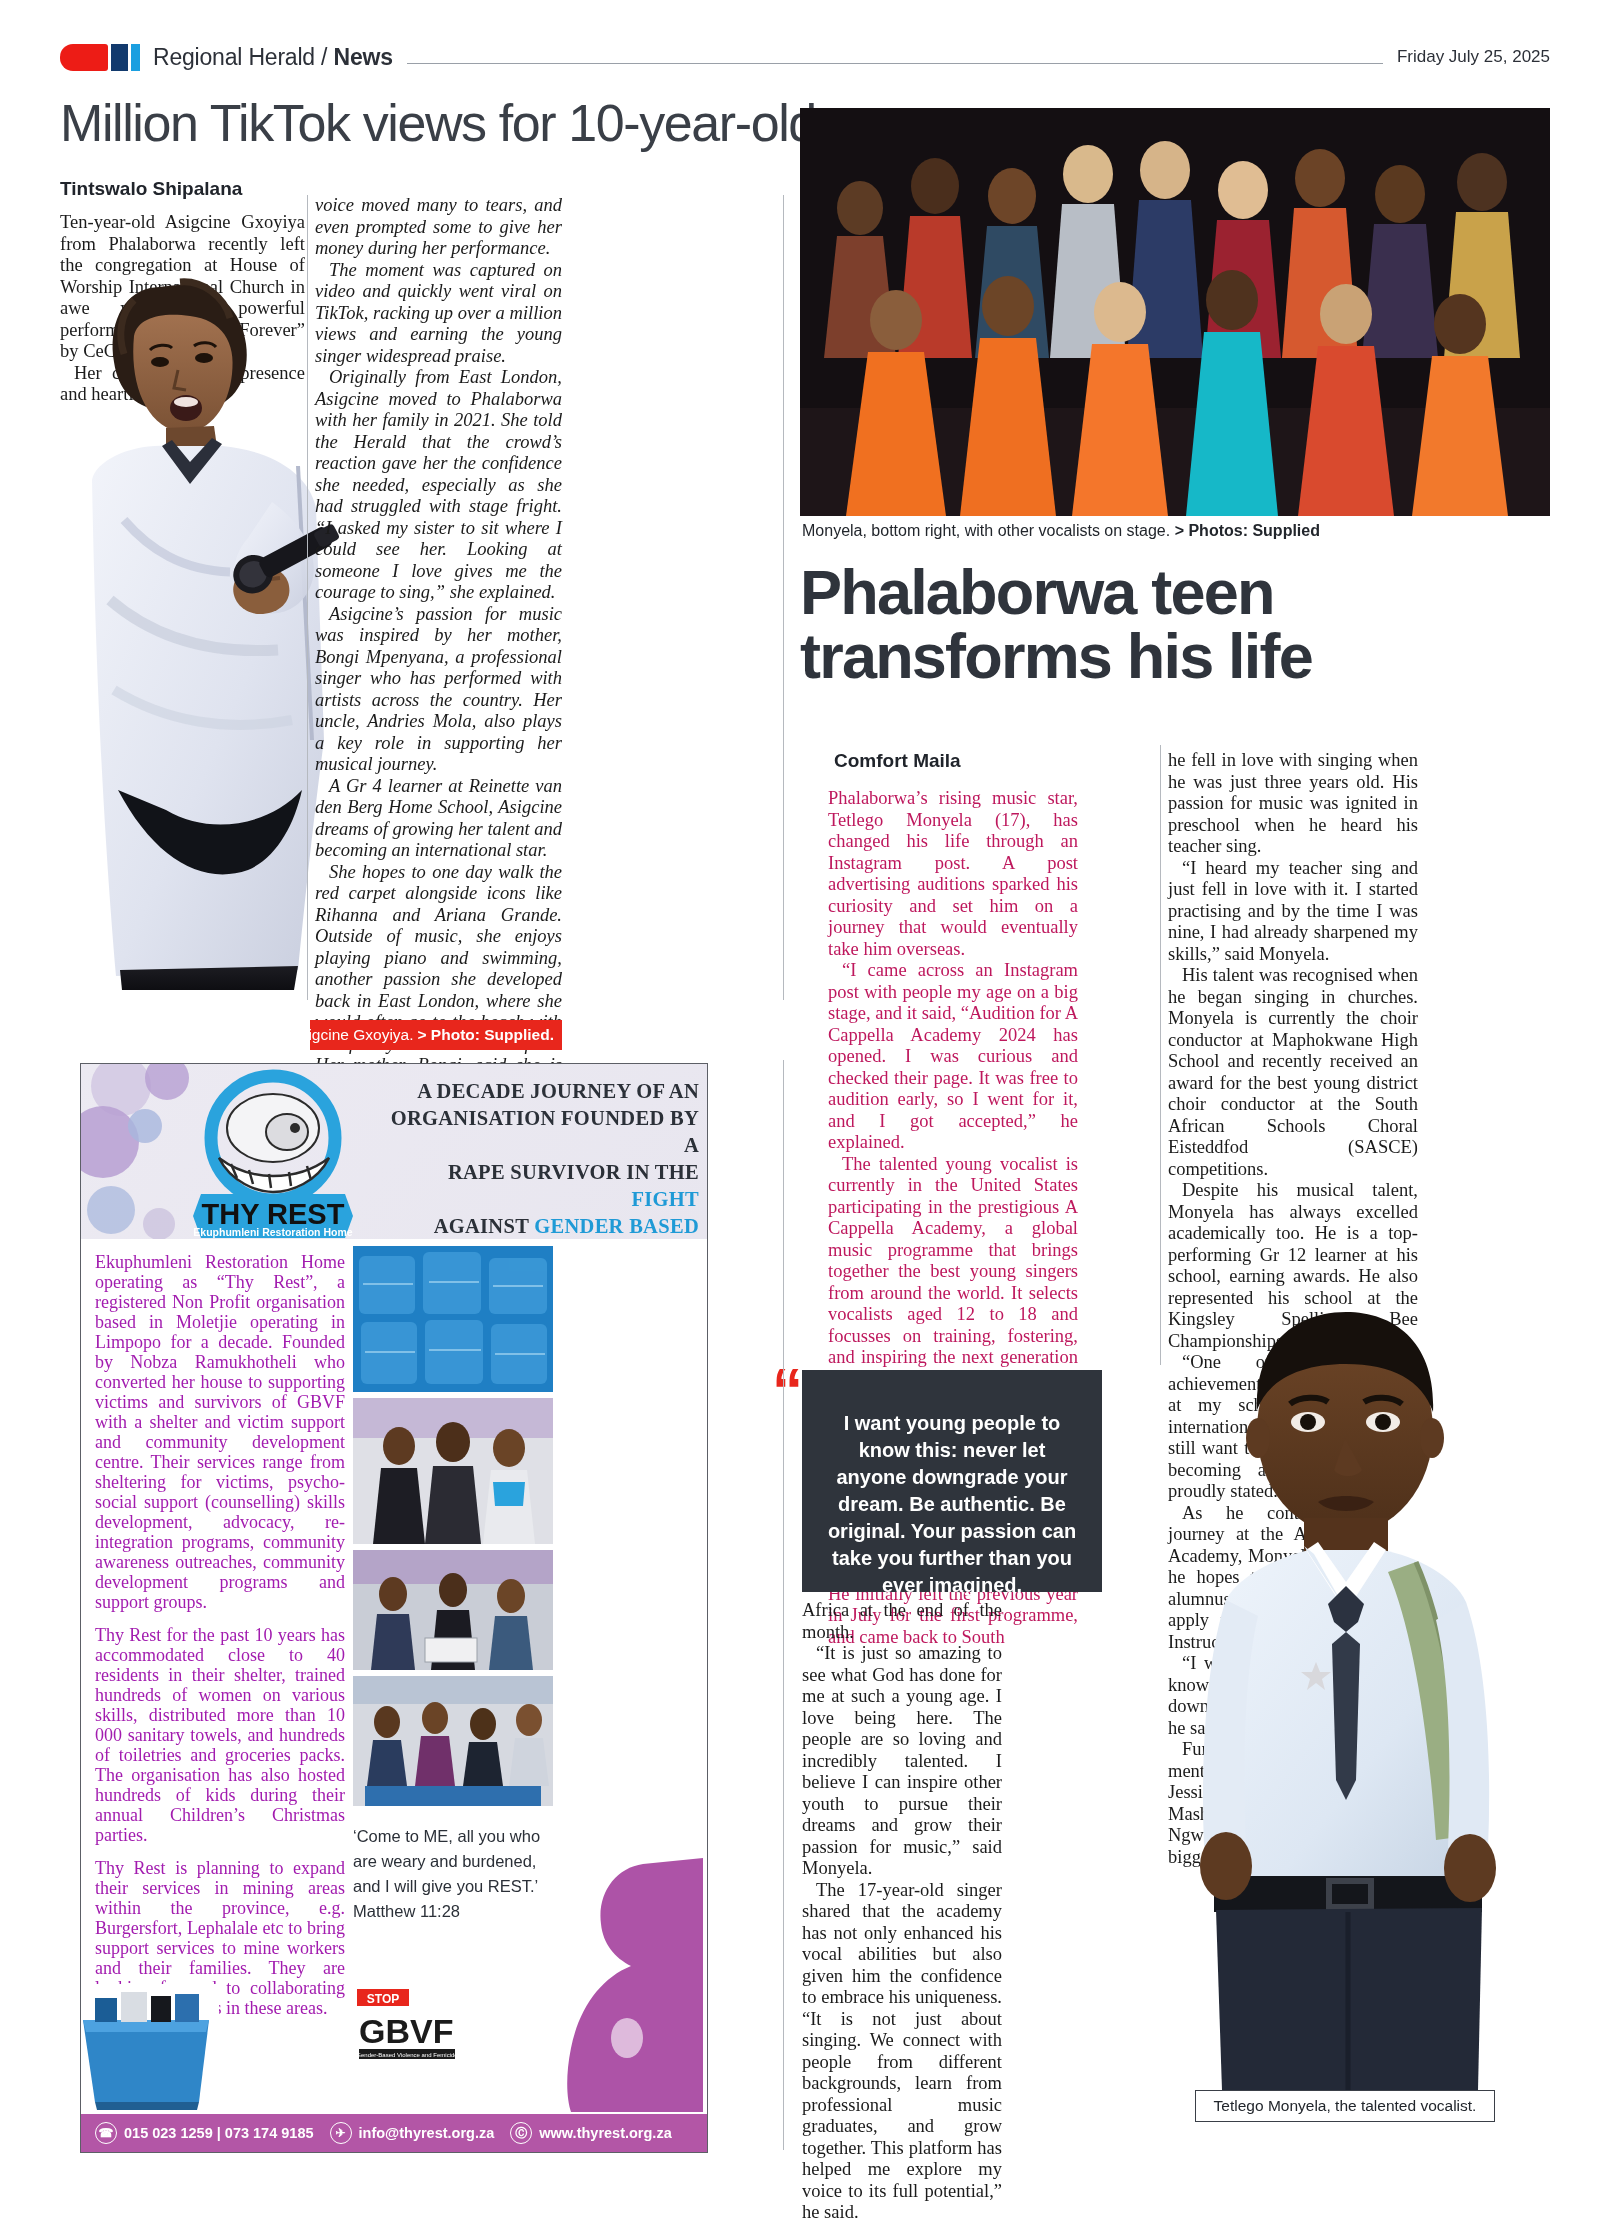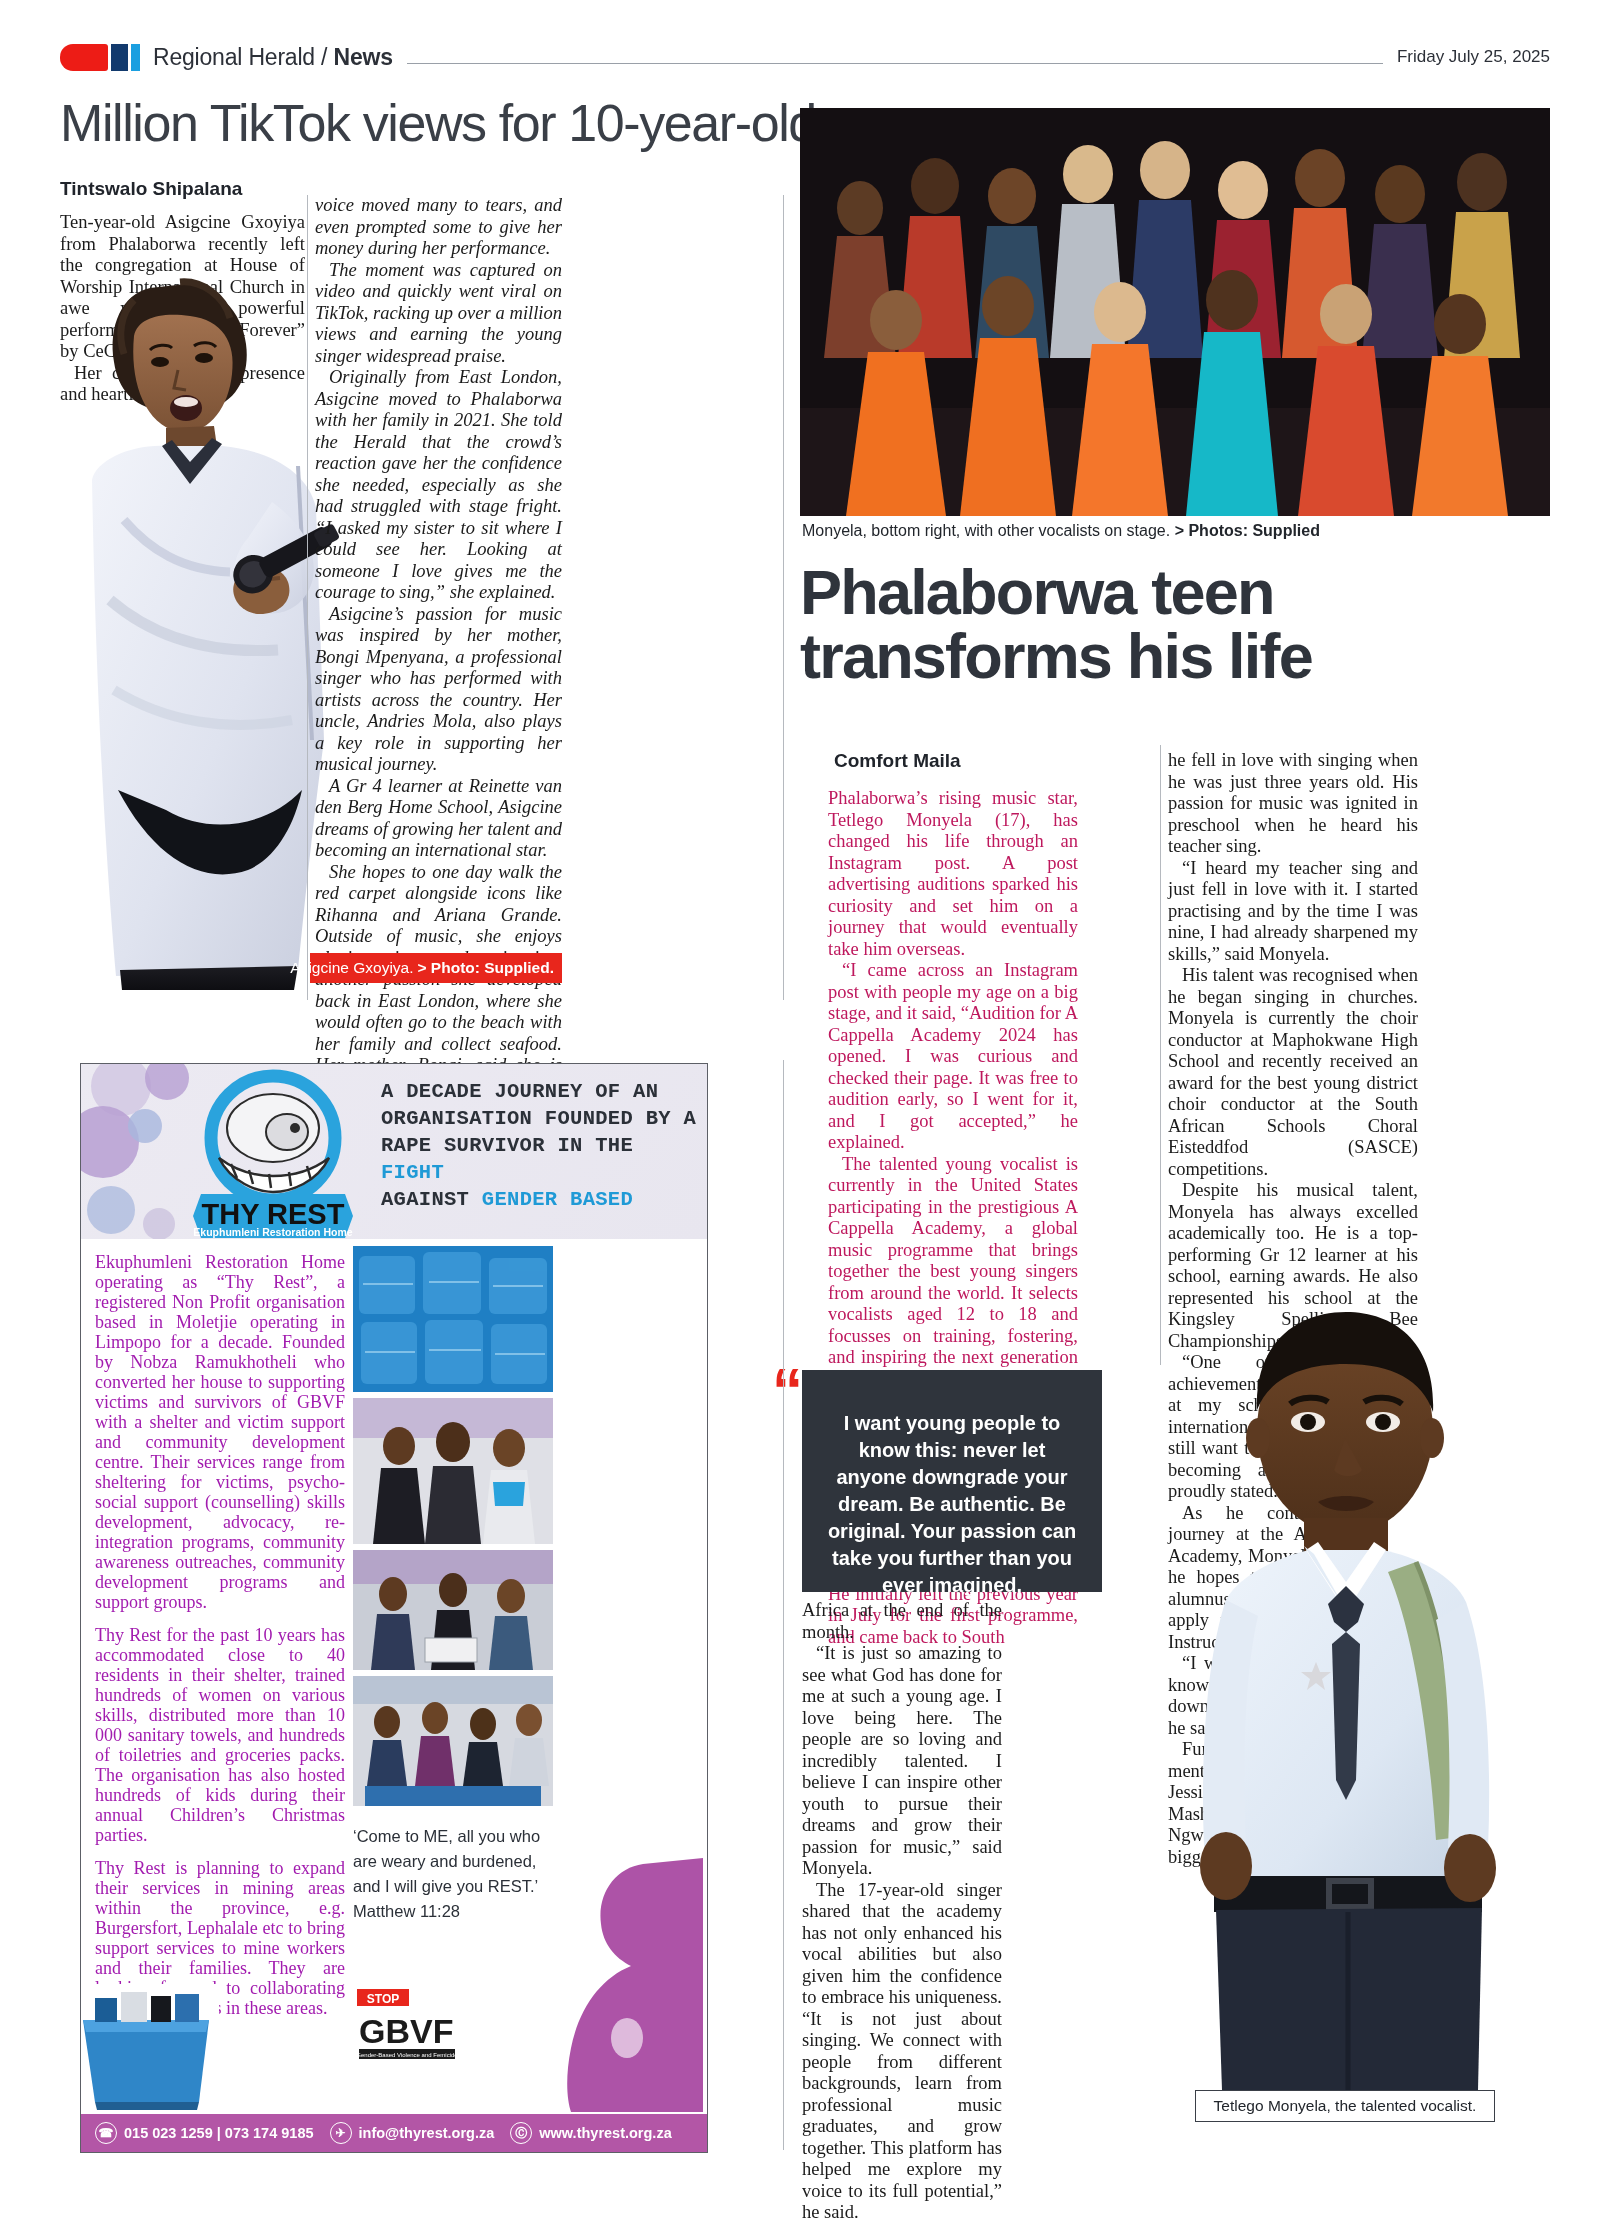--- a/index.html
+++ b/index.html
@@ -66,21 +66,21 @@
   }
 
   
   .girl-photo {
     position: absolute; left: 62px; top: 270px; width: 300px; height: 720px;
     overflow: hidden;
   }
   .girl-svg { width: 100%; height: 100%; }
 
   .caption-red {
-    position: absolute; left: 310px; top: 953px; width: 252px; height: 30px;
+    position: absolute; left: 310px; top: 1020px; width: 252px; height: 30px;
     background: #e8261c;
     font-family: "Liberation Sans", sans-serif; font-size: 15.5px;
     color: #ffffff; display: flex; align-items: center; justify-content: flex-end;
     padding-right: 8px; white-space: nowrap;
   }
   .caption-red b { font-weight: bold; margin-left: 4px; }
 
   
   .group-photo {
     position: absolute; left: 800px; top: 108px; width: 750px; height: 408px;
@@ -155,23 +155,23 @@
     border: 1px solid #5c5f66;
     background: #ffffff; overflow: hidden;
   }
   .ad-hero {
     position: absolute; left: 0; top: 0; width: 628px; height: 175px;
     background: linear-gradient(135deg, #eceaf2 0%, #e8e6ef 100%);
     overflow: hidden;
   }
   .ad-hero-text {
     position: absolute; left: 300px; top: 14px; width: 318px;
-    font-family: Liberation Mono, monospace; font-weight: bold;
+    font-family: Liberation Serif, serif; font-weight: bold;
     font-size: 20.5px; line-height: 27px; color: #2b3038;
-    text-align: left; letter-spacing: 0.3px;
+    text-align: right; letter-spacing: 0.3px;
   }
   .hl-blue { color: #1f9ad6; }
 
   .ad-body {
     position: absolute; left: 14px; top: 188px; width: 250px;
     font-size: 18px; line-height: 20px; color: #a21caf; text-align: justify;
   }
   .ad-body p { margin-bottom: 13px; }
 
   .ad-gallery {

